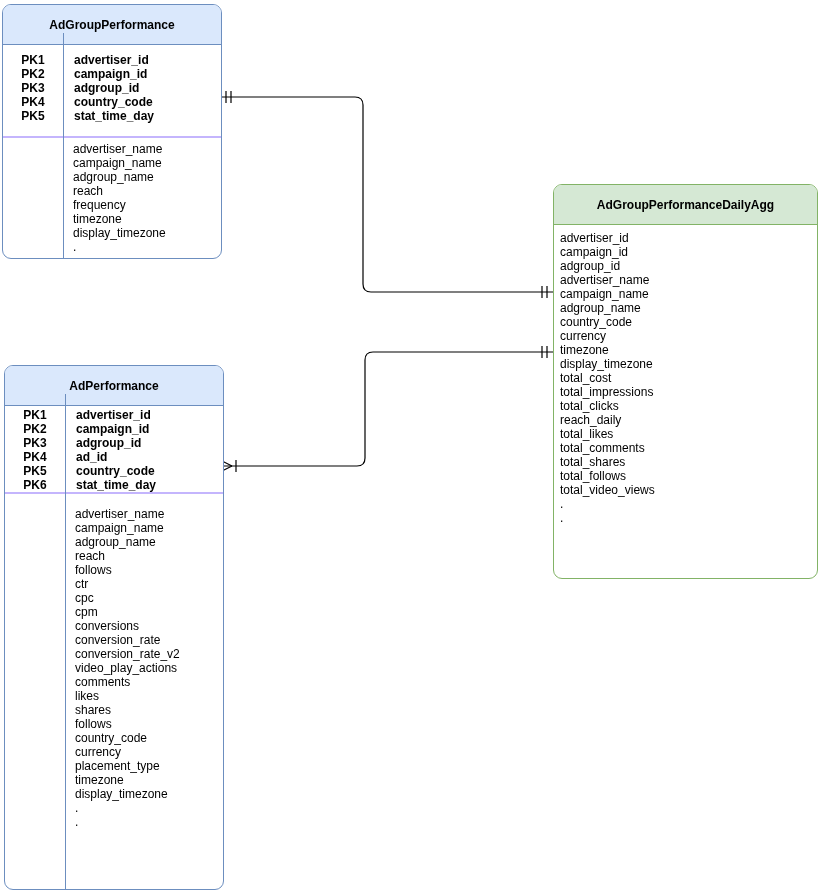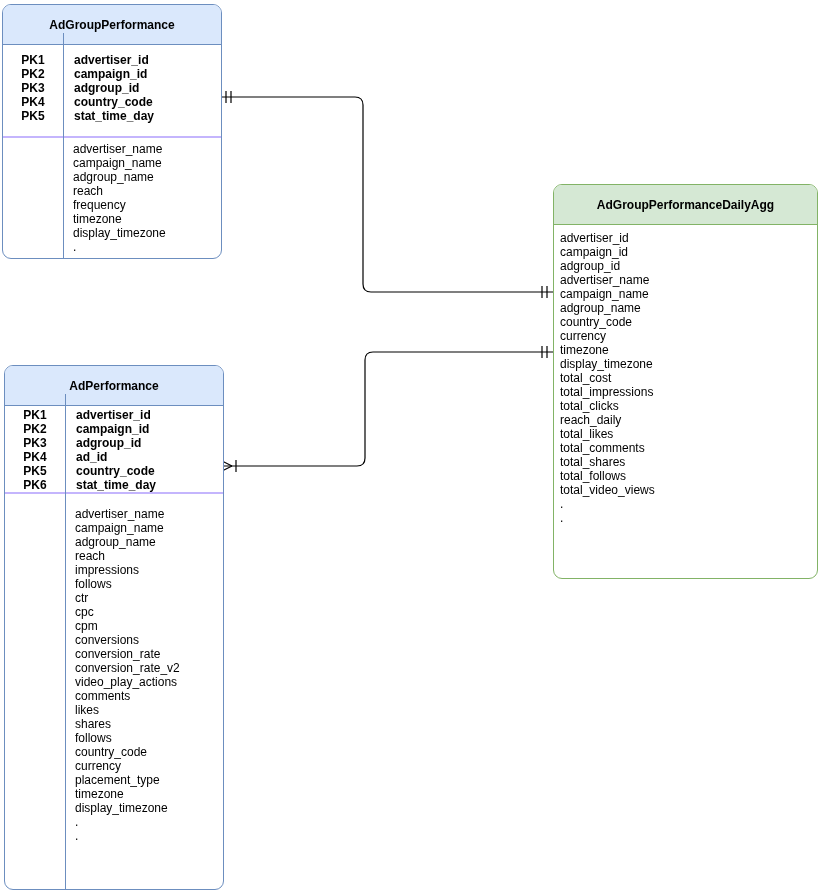--- a/index.html
+++ b/index.html
@@ -183,23 +183,20 @@
         <div class="row">
           <span class="fname">campaign_name</span>
         </div>
         <div class="row">
           <span class="fname">adgroup_name</span>
         </div>
         <div class="row">
           <span class="fname">reach</span>
         </div>
         <div class="row">
-          <span class="fname">impressions</span>
-        </div>
-        <div class="row">
           <span class="fname">follows</span>
         </div>
         <div class="row">
           <span class="fname">ctr</span>
         </div>
         <div class="row">
           <span class="fname">cpc</span>
         </div>
         <div class="row">
           <span class="fname">cpm</span>

